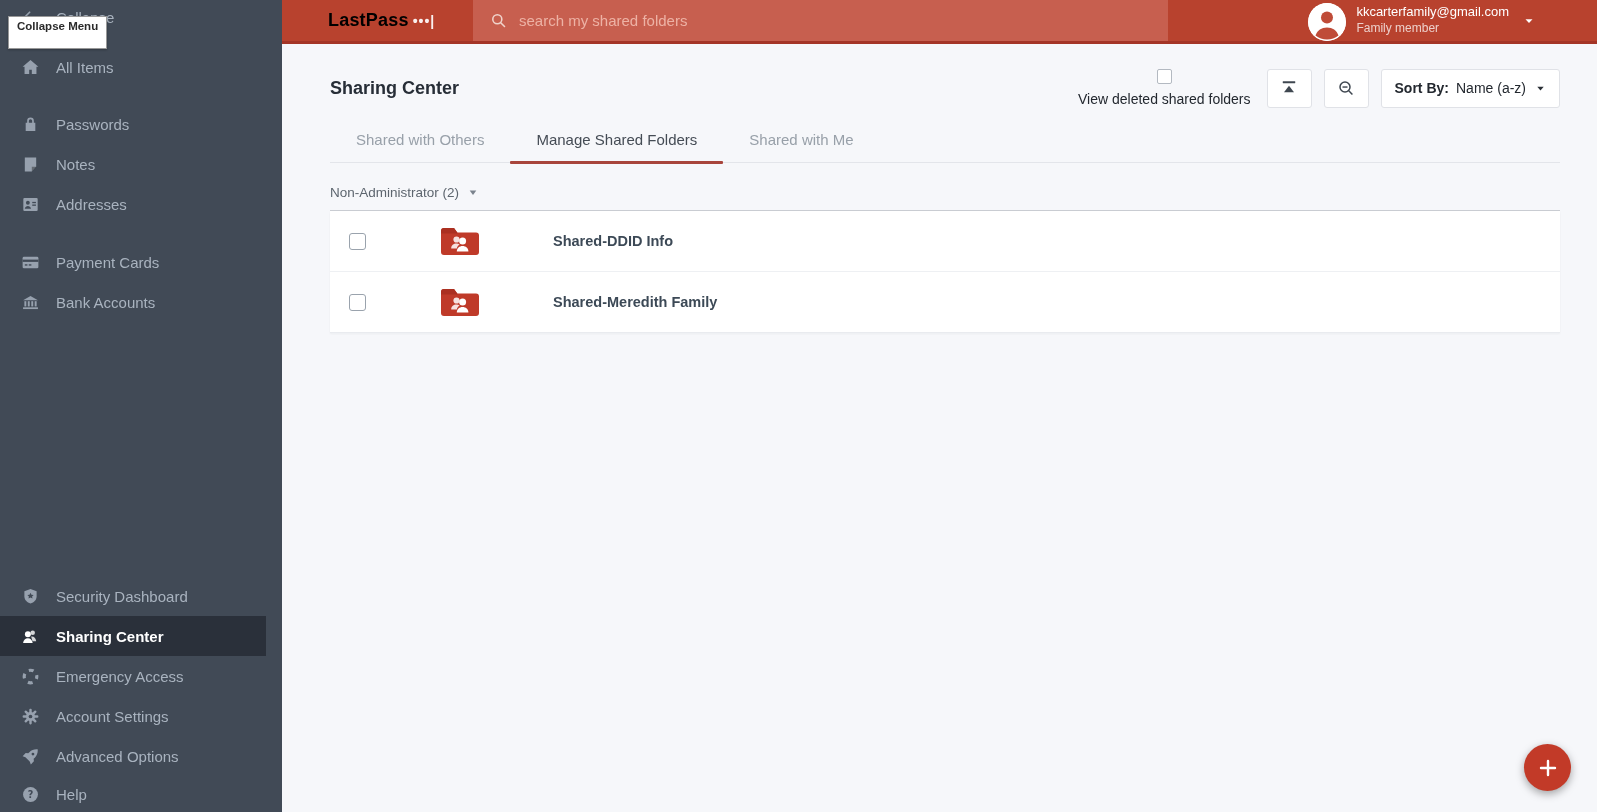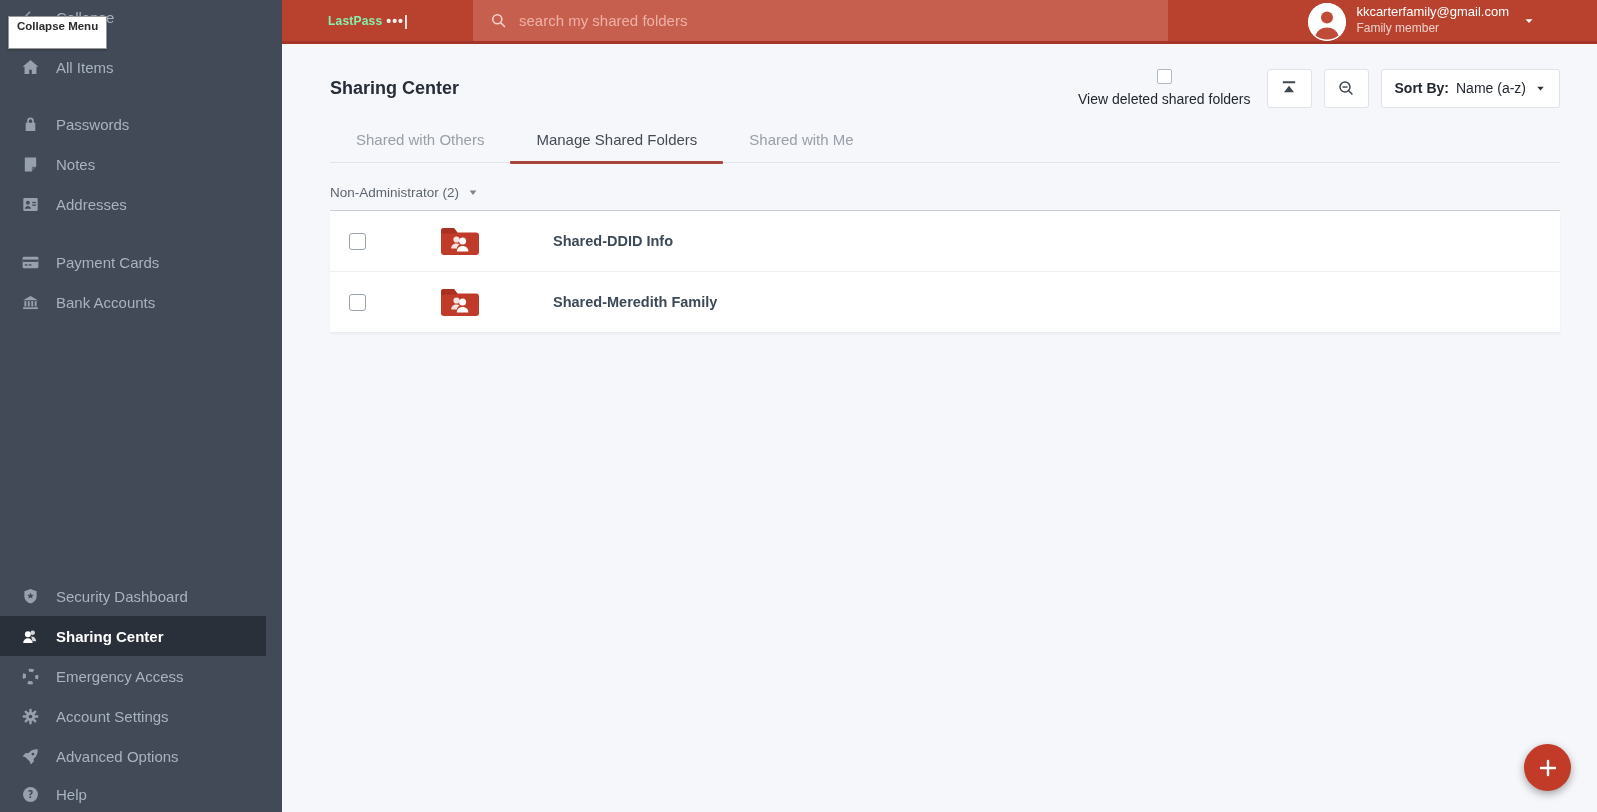--- a/index.html
+++ b/index.html
@@ -21,21 +21,21 @@
   .tooltip { position:absolute; left:8px; top:16px; z-index:50; background:#ffffff;
              border:1px solid #989898; padding:3px 8px 16px; font-size:11.5px; font-weight:bold;
              color:#2b2b2b; box-shadow:0 1px 2px rgba(0,0,0,.25); white-space:nowrap; }
 
   
   .main { flex:1; display:flex; flex-direction:column; min-width:0; }
 
   .topbar { height:44px; flex:0 0 44px; background:#b8422e; border-bottom:3px solid #a43527;
             display:flex; align-items:stretch; }
   .logo { width:191px; flex:0 0 191px; display:flex; align-items:center; padding-left:46px; }
-  .logo-text { color:#86efac; font-size:12px; font-weight:bold; letter-spacing:.2px; }
+  .logo-text { color:#000000; font-size:18px; font-weight:bold; letter-spacing:.2px; }
   .logo-dots { color:rgba(255,255,255,.92); font-size:14px; font-weight:bold; margin-left:4px; letter-spacing:1px; }
   .search { position:relative; width:695px; flex:0 0 695px; background:#c75f4f; display:flex; align-items:center; }
   .search svg { position:absolute; left:16px; top:11px; width:19px; height:19px; color:#f0d3cb; }
   .search input { width:100%; height:100%; border:none; outline:none; background:transparent;
                   padding-left:46px; font-size:15px; color:#ffffff; font-family:inherit; }
   .search input::placeholder { color:#edb2a5; opacity:1; }
   .account { margin-left:auto; display:flex; align-items:center; padding-right:62px; cursor:pointer; }
   .avatar { width:38px; height:38px; border-radius:50%; background:#ffffff; overflow:hidden; flex:0 0 38px; margin-top:2px; }
   .acct-text { margin-left:10px; line-height:1.3; }
   .acct-email { color:#ffffff; font-size:13px; }

